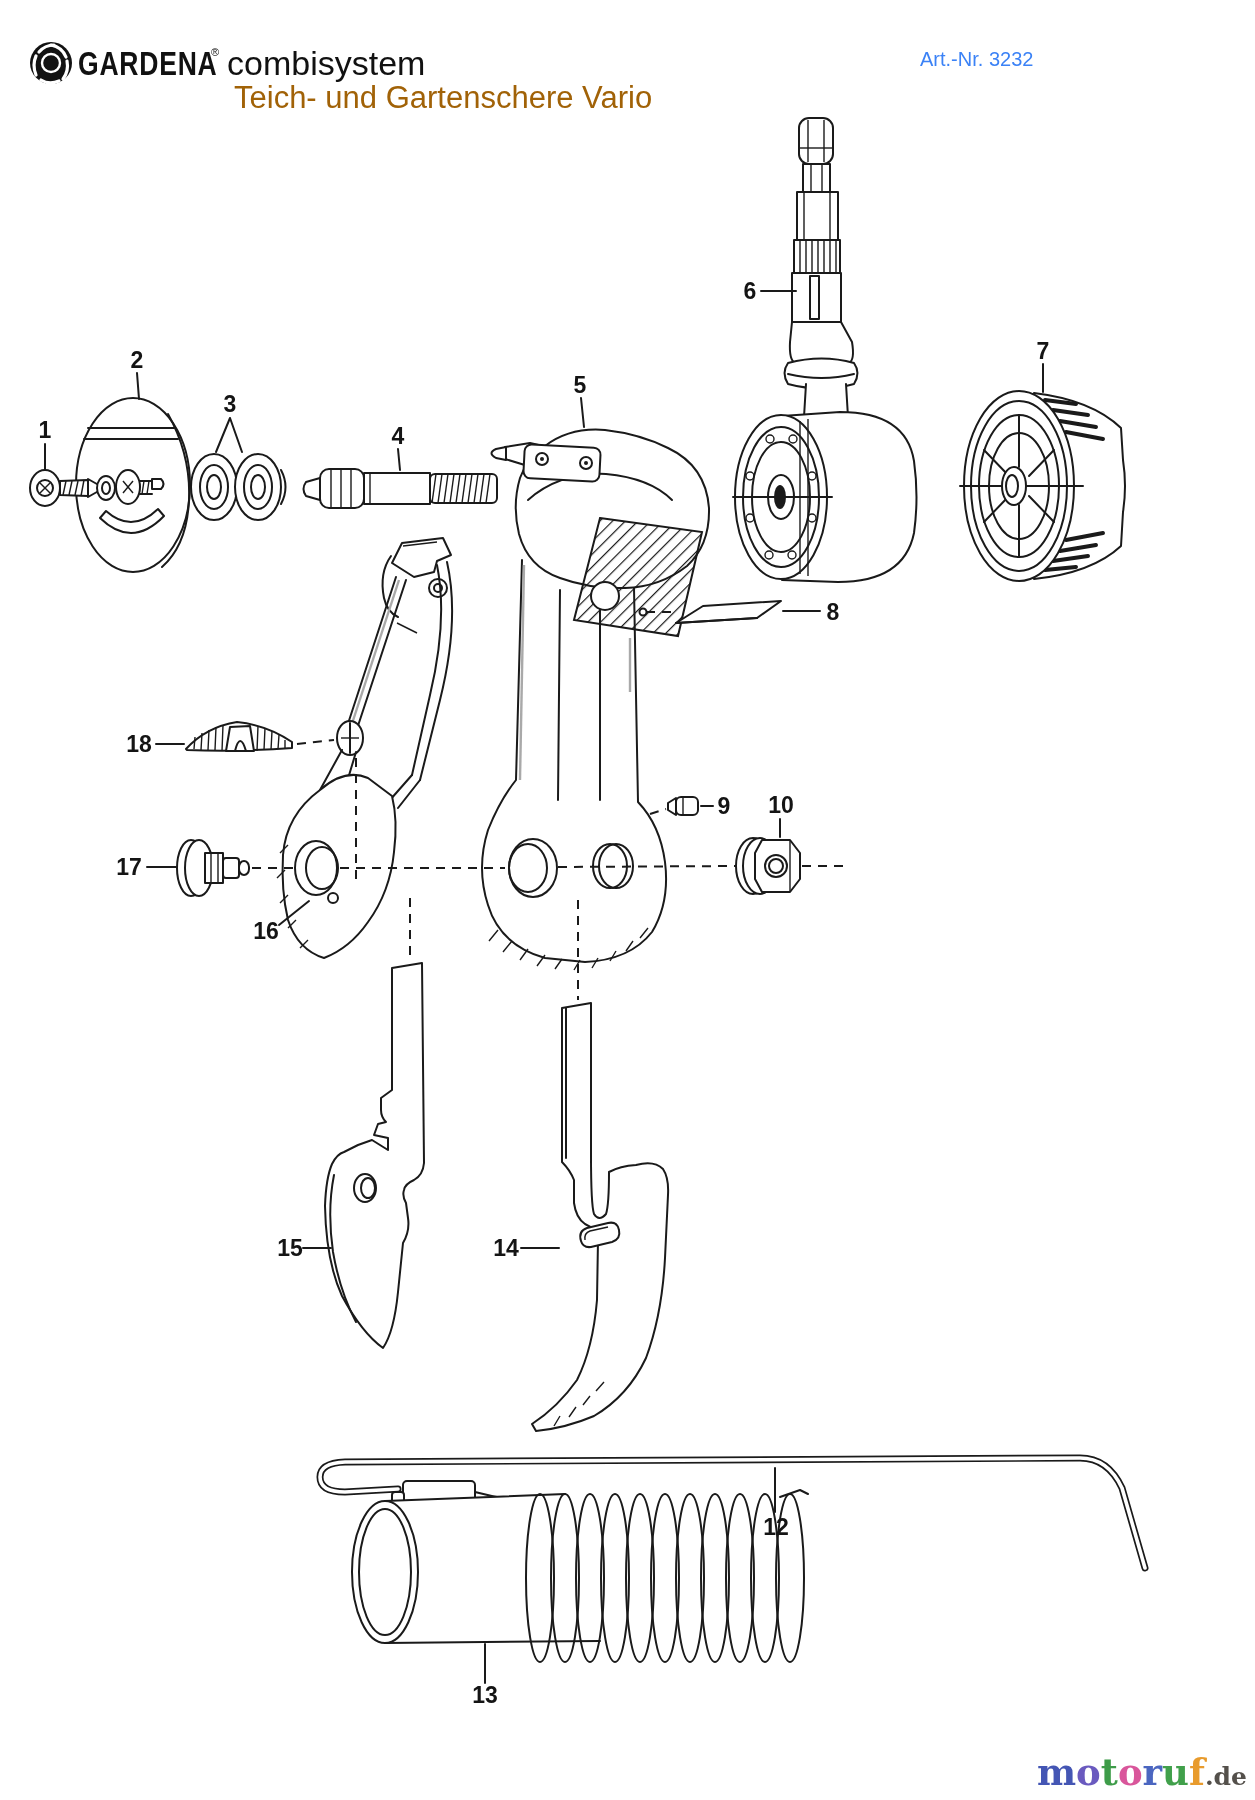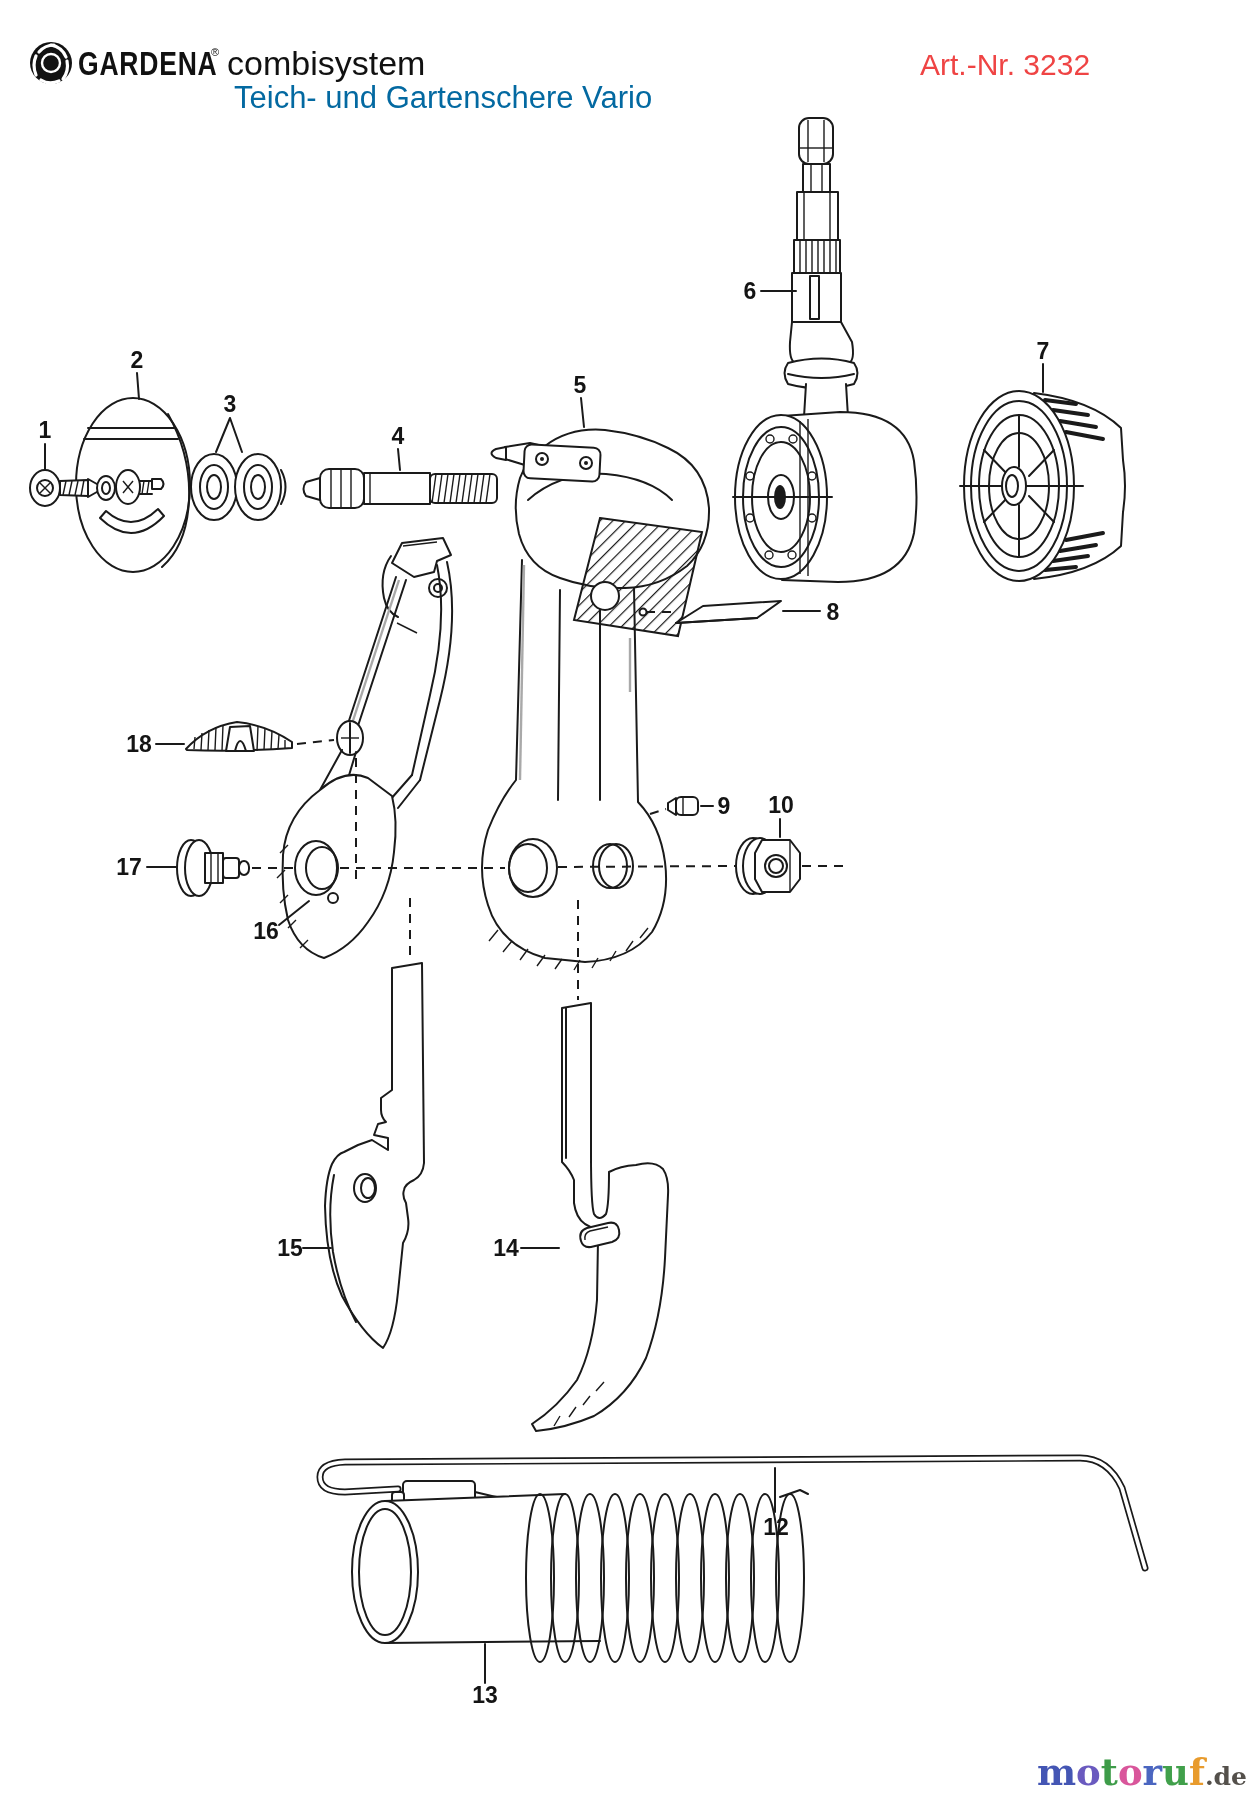--- a/index.html
+++ b/index.html
@@ -7,22 +7,22 @@
     width:1255px;height:1800px;position:relative;background:#ffffff;
     font-family:"Liberation Sans",sans-serif;overflow:hidden;
   }
   .header{position:absolute;left:0;top:4px;width:1255px;height:120px;}
   .logo{position:absolute;left:28px;top:36px;}
   .brandline{position:absolute;left:78px;top:40px;white-space:nowrap;}
   .brand{display:inline-block;transform:scaleX(.78);transform-origin:left bottom;
          font-weight:bold;font-size:34px;letter-spacing:1px;color:#111;}
   .regmark{font-size:11px;vertical-align:top;color:#111;position:relative;top:2px;left:-46px;}
   .prodline{display:inline-block;font-size:34px;color:#111;margin-left:-38px;}
-  .subtitle{position:absolute;left:234px;top:76px;font-size:31px;color:#0369a1;white-space:nowrap;}
-  .artnr{position:absolute;left:920px;top:44px;font-size:30px;color:#ef4444;white-space:nowrap;}
+  .subtitle{position:absolute;left:234px;top:76px;font-size:31px;color:#a16207;white-space:nowrap;}
+  .artnr{position:absolute;left:920px;top:44px;font-size:20px;color:#3b82f6;white-space:nowrap;}
   .diagram{position:absolute;left:0;top:0;}
   .watermark{position:absolute;right:8px;bottom:6px;font-family:"DejaVu Serif","Liberation Serif",serif;
              font-weight:bold;font-size:37px;white-space:nowrap;}
   .watermark .suffix{font-size:25px;font-weight:bold;}
   
   .ln{fill:none;stroke:#1a1a1a;stroke-width:2;stroke-linejoin:round;stroke-linecap:round;}
   .lnw{fill:#ffffff;stroke:#1a1a1a;stroke-width:2;stroke-linejoin:round;stroke-linecap:round;}
   .thin{fill:none;stroke:#1a1a1a;stroke-width:1.4;}
   .gray{fill:none;stroke:#a9a9a9;stroke-width:2.4;}
   .dash{fill:none;stroke:#1a1a1a;stroke-width:2;stroke-dasharray:9 7;}

